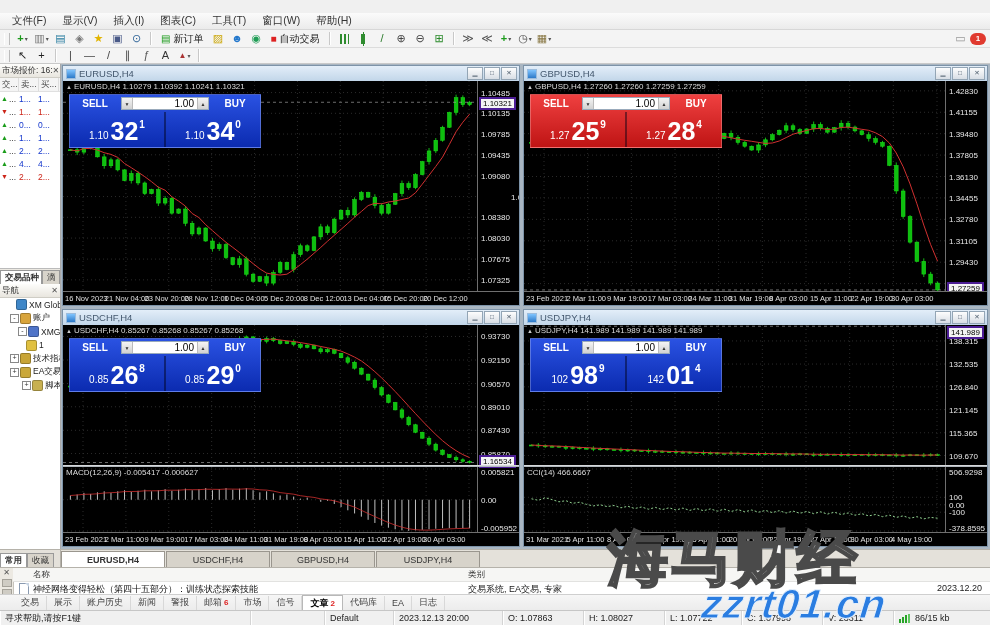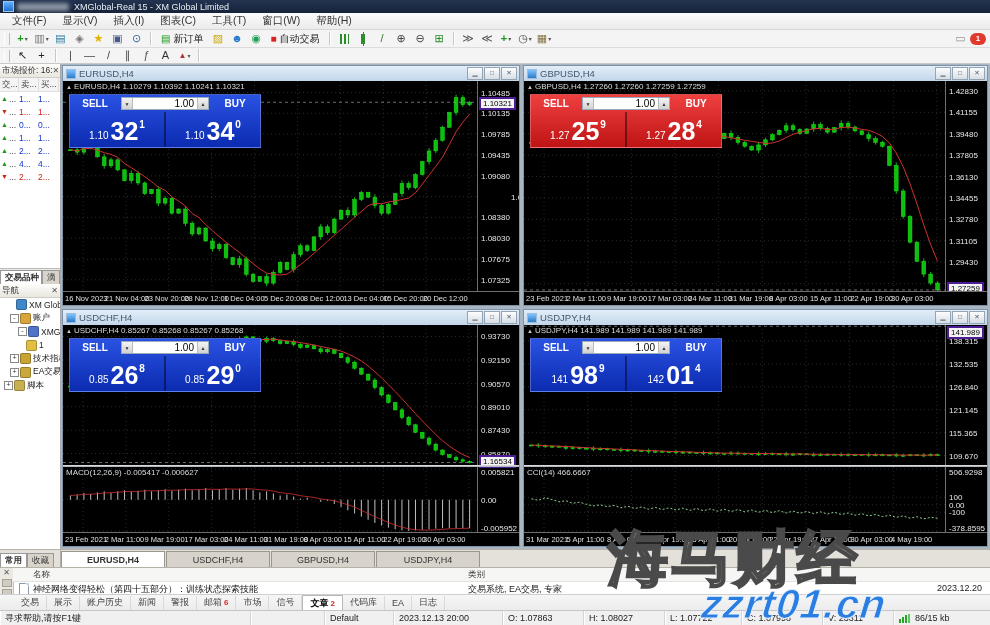--- a/index.html
+++ b/index.html
@@ -138,25 +138,20 @@
        font-family:"DejaVu Sans",sans-serif;line-height:62px;}
   .wm2{position:absolute;left:598px;top:584px;width:392px;text-align:center;font-size:41px;font-weight:bold;
        font-style:italic;color:#2a7de1;-webkit-text-stroke:1px #e8f1fb;letter-spacing:1px;transform:skewX(-6deg);
        z-index:61;pointer-events:none;line-height:41px;}
 </style>
 </head>
 <body>
 
 <div class="app">
 
-  <div class="tbar">
-    <span class="appico"></span>
-    <span class="blur"></span>
-    <span>XMGlobal-Real 15 - XM Global Limited</span>
-  </div>
 
   <div class="menubar">
     <span class="mi">文件(F)</span>
     <span class="mi">显示(V)</span>
     <span class="mi">插入(I)</span>
     <span class="mi">图表(C)</span>
     <span class="mi">工具(T)</span>
     <span class="mi">窗口(W)</span>
     <span class="mi">帮助(H)</span>
   </div>
@@ -372,21 +367,21 @@
           <div class="nv-item" style="padding-left: 10px;">
             <span class="nv-exp">+</span>
             <span class="nv-ic" style="background: rgb(200, 164, 53);"></span>
             <span>技术指标</span>
           </div>
           <div class="nv-item" style="padding-left: 10px;">
             <span class="nv-exp">+</span>
             <span class="nv-ic" style="background: rgb(202, 168, 58);"></span>
             <span>EA交易</span>
           </div>
-          <div class="nv-item" style="padding-left: 4px;">
+          <div class="nv-item" style="padding-left: 22px;">
             <span class="nv-exp">+</span>
             <span class="nv-ic" style="background: rgb(200, 176, 80);"></span>
             <span>脚本</span>
           </div>
         </div>
     </div>
   </div>
 
   <div class="mdi" id="mdi">
       <div class="cwin" style="left: 1px; top: 1px; width: 458px; height: 241px;">
@@ -1289,21 +1284,21 @@
               <div class="obtn">SELL</div>
               <div class="lotwrap">
                 <span class="spin">▼</span>
                 <span class="lotv">1.00</span>
                 <span class="spin r">▲</span>
               </div>
               <div class="obtn">BUY</div>
             </div>
             <div class="ocp-r2">
               <div class="pp">
-                <span class="sm">141</span>
+                <span class="sm">102</span>
                 <span class="big">98</span>
                 <span class="sup">9</span>
               </div>
               <div class="pp">
                 <span class="sm">142</span>
                 <span class="big">01</span>
                 <span class="sup">4</span>
               </div>
             </div>
           </div>

